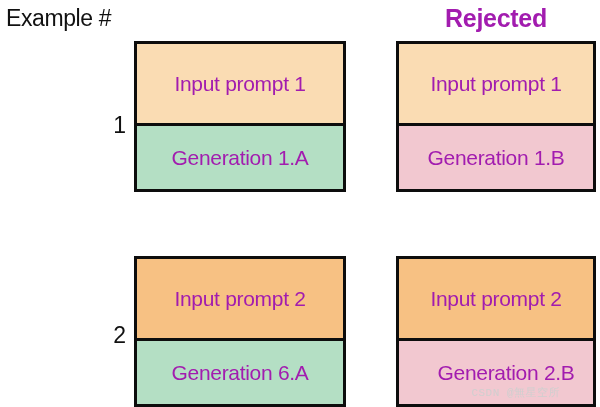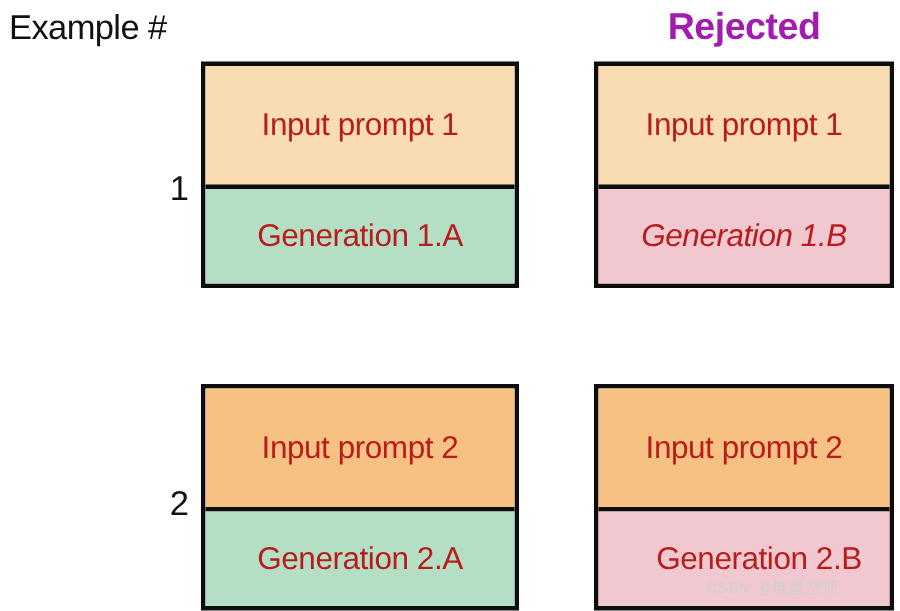--- a/index.html
+++ b/index.html
@@ -80,21 +80,21 @@
   .cell-r1c2 { left: 396px; top: 41px;  width: 200px; height: 151px; }
   .cell-r2c1 { left: 134px; top: 256px; width: 212px; height: 151px; }
   .cell-r2c2 { left: 396px; top: 256px; width: 200px; height: 151px; }
 
   .seg {
     display: flex;
     align-items: center;
     justify-content: center;
     font-size: 21px;
     line-height: 24px;
-    color: #b91c1c;
+    color: #a21caf;
     letter-spacing: -0.3px;
     white-space: nowrap;
     box-sizing: border-box;
   }
   .seg-prompt {
     height: 82px;
     border-bottom: 3px solid #0d0d0d;
   }
   .seg-generation {
     flex: 1 1 auto;
@@ -125,28 +125,28 @@
 
   <div class="row-label row-label-1">1</div>
 
   <div class="cell cell-r1c1" style="border-color: rgb(13, 13, 13);">
     <div class="seg seg-prompt" style="background-color: rgb(250, 220, 179); border-bottom-color: rgb(13, 13, 13);">Input prompt 1</div>
     <div class="seg seg-generation" style="background-color: rgb(180, 223, 196);">Generation 1.A</div>
   </div>
 
   <div class="cell cell-r1c2" style="border-color: rgb(13, 13, 13);">
     <div class="seg seg-prompt" style="background-color: rgb(250, 220, 179); border-bottom-color: rgb(13, 13, 13);">Input prompt 1</div>
-    <div class="seg seg-generation" style="background-color: rgb(242, 200, 208); font-style: italic;">Generation 1.B</div>
+    <div class="seg seg-generation" style="background-color: rgb(242, 200, 208);">Generation 1.B</div>
   </div>
 
   <div class="row-label row-label-2">2</div>
 
   <div class="cell cell-r2c1" style="border-color: rgb(13, 13, 13);">
     <div class="seg seg-prompt" style="background-color: rgb(247, 193, 131); border-bottom-color: rgb(13, 13, 13);">Input prompt 2</div>
-    <div class="seg seg-generation" style="background-color: rgb(180, 223, 196);">Generation 2.A</div>
+    <div class="seg seg-generation" style="background-color: rgb(180, 223, 196);">Generation 6.A</div>
   </div>
 
   <div class="cell cell-r2c2" style="border-color: rgb(13, 13, 13);">
     <div class="seg seg-prompt" style="background-color: rgb(247, 193, 131); border-bottom-color: rgb(13, 13, 13);">Input prompt 2</div>
     <div class="seg seg-generation" style="background-color: rgb(242, 200, 208); padding-left: 20px;">Generation 2.B</div>
   </div>
 
   <div class="watermark">CSDN @無星空所</div>
 
 </div>

